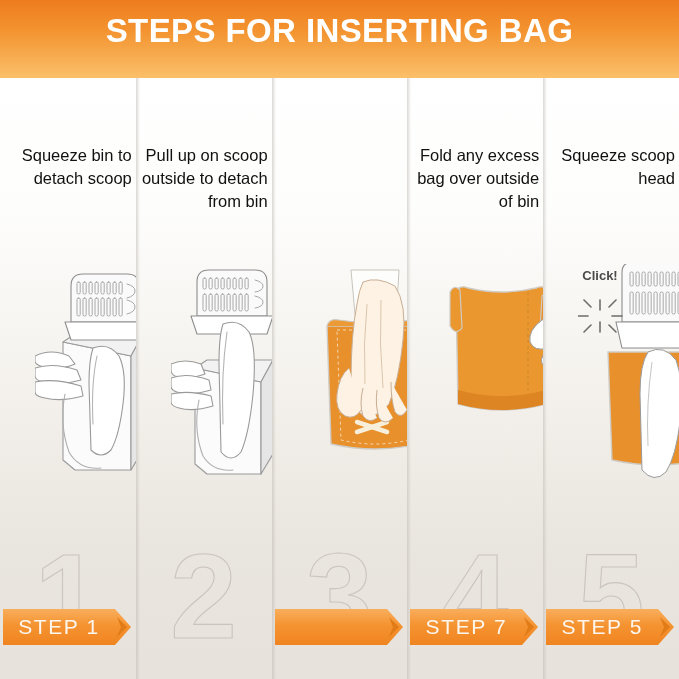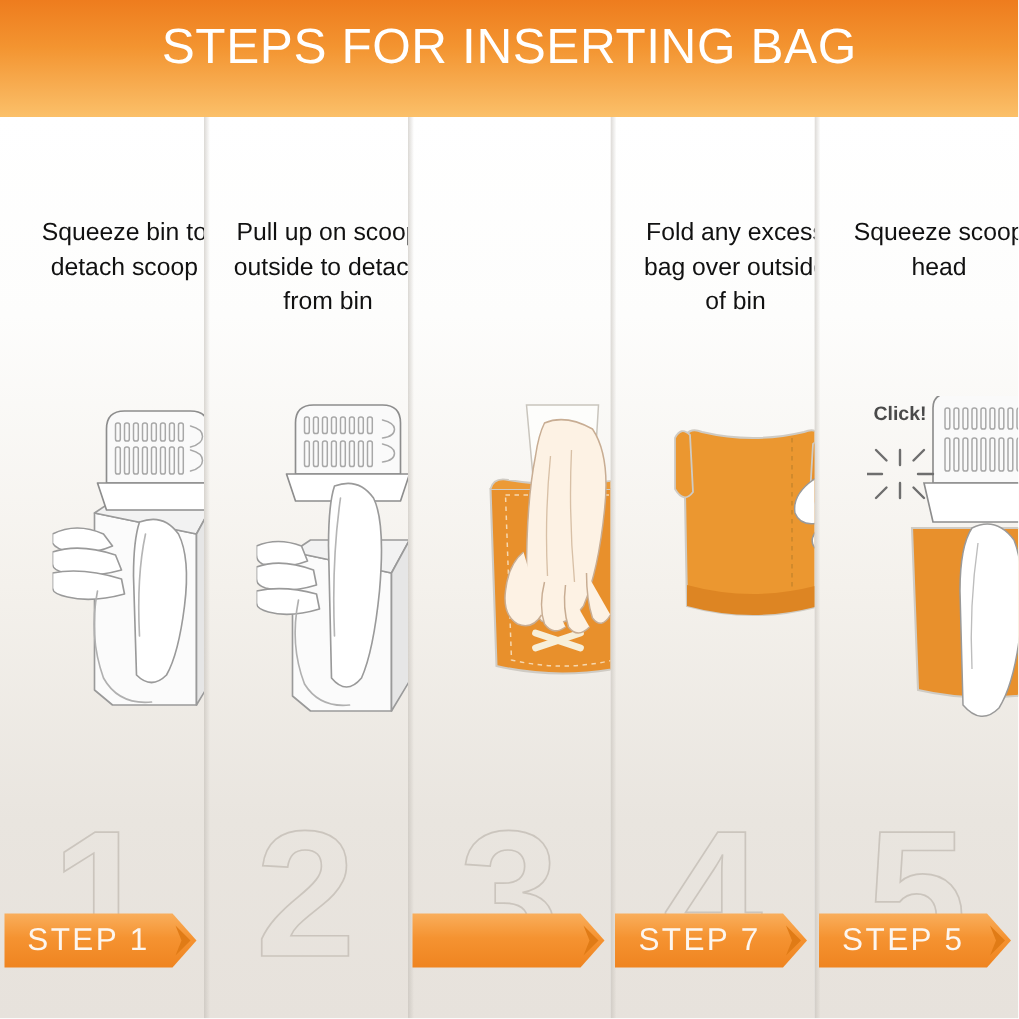--- a/index.html
+++ b/index.html
@@ -36,21 +36,21 @@
   .header-title {
     position: absolute;
     left: 0;
     top: 0;
     width: 679px;
     height: 62px;
     line-height: 62px;
     text-align: center;
     color: #ffffff;
     font-size: 33px;
-    font-weight: normal;
+    font-weight: bold;
     letter-spacing: 0.4px;
     font-family: "Liberation Sans", sans-serif;
     white-space: nowrap;
   }
 
   
   .panels {
     position: absolute;
     left: 0;
     top: 78px;
@@ -87,29 +87,28 @@
     background: linear-gradient(to bottom, rgba(255,255,255,0) 0%, rgba(205,200,193,0.5) 20%, rgba(205,200,193,0.6) 100%);
     z-index: 5;
   }
 
   
   .caption {
     position: absolute;
     left: 0;
     top: 66px;
     width: 135.8px;
-    text-align: center;
+    text-align: right;
     color: #111111;
     font-size: 16.5px;
     line-height: 23px;
     font-family: "Liberation Sans", sans-serif;
     z-index: 6;
     padding: 0 4px;
     box-sizing: border-box;
-    margin-left: 15px;
   }
 
   
   .ghost-number {
     position: absolute;
     left: 0;
     bottom: 28px;
     width: 135.8px;
     text-align: center;
     font-size: 120px;

